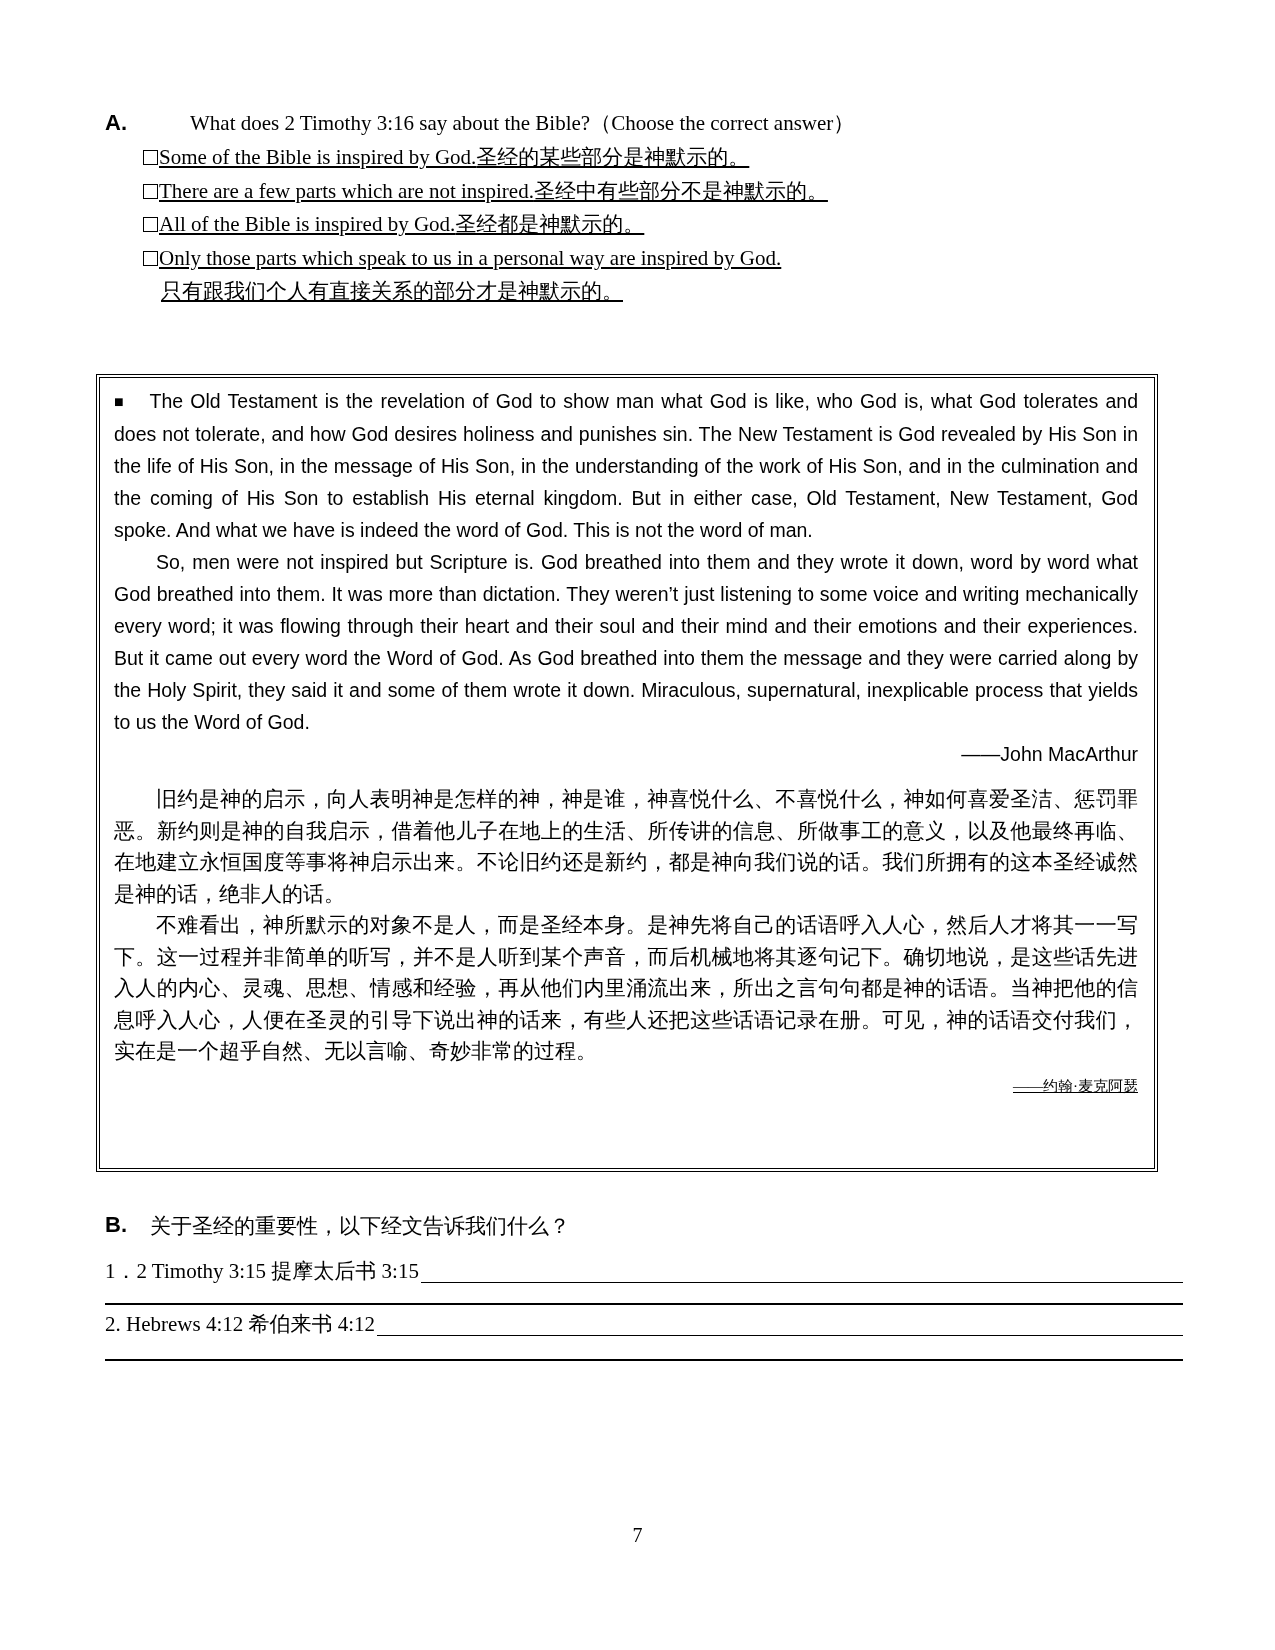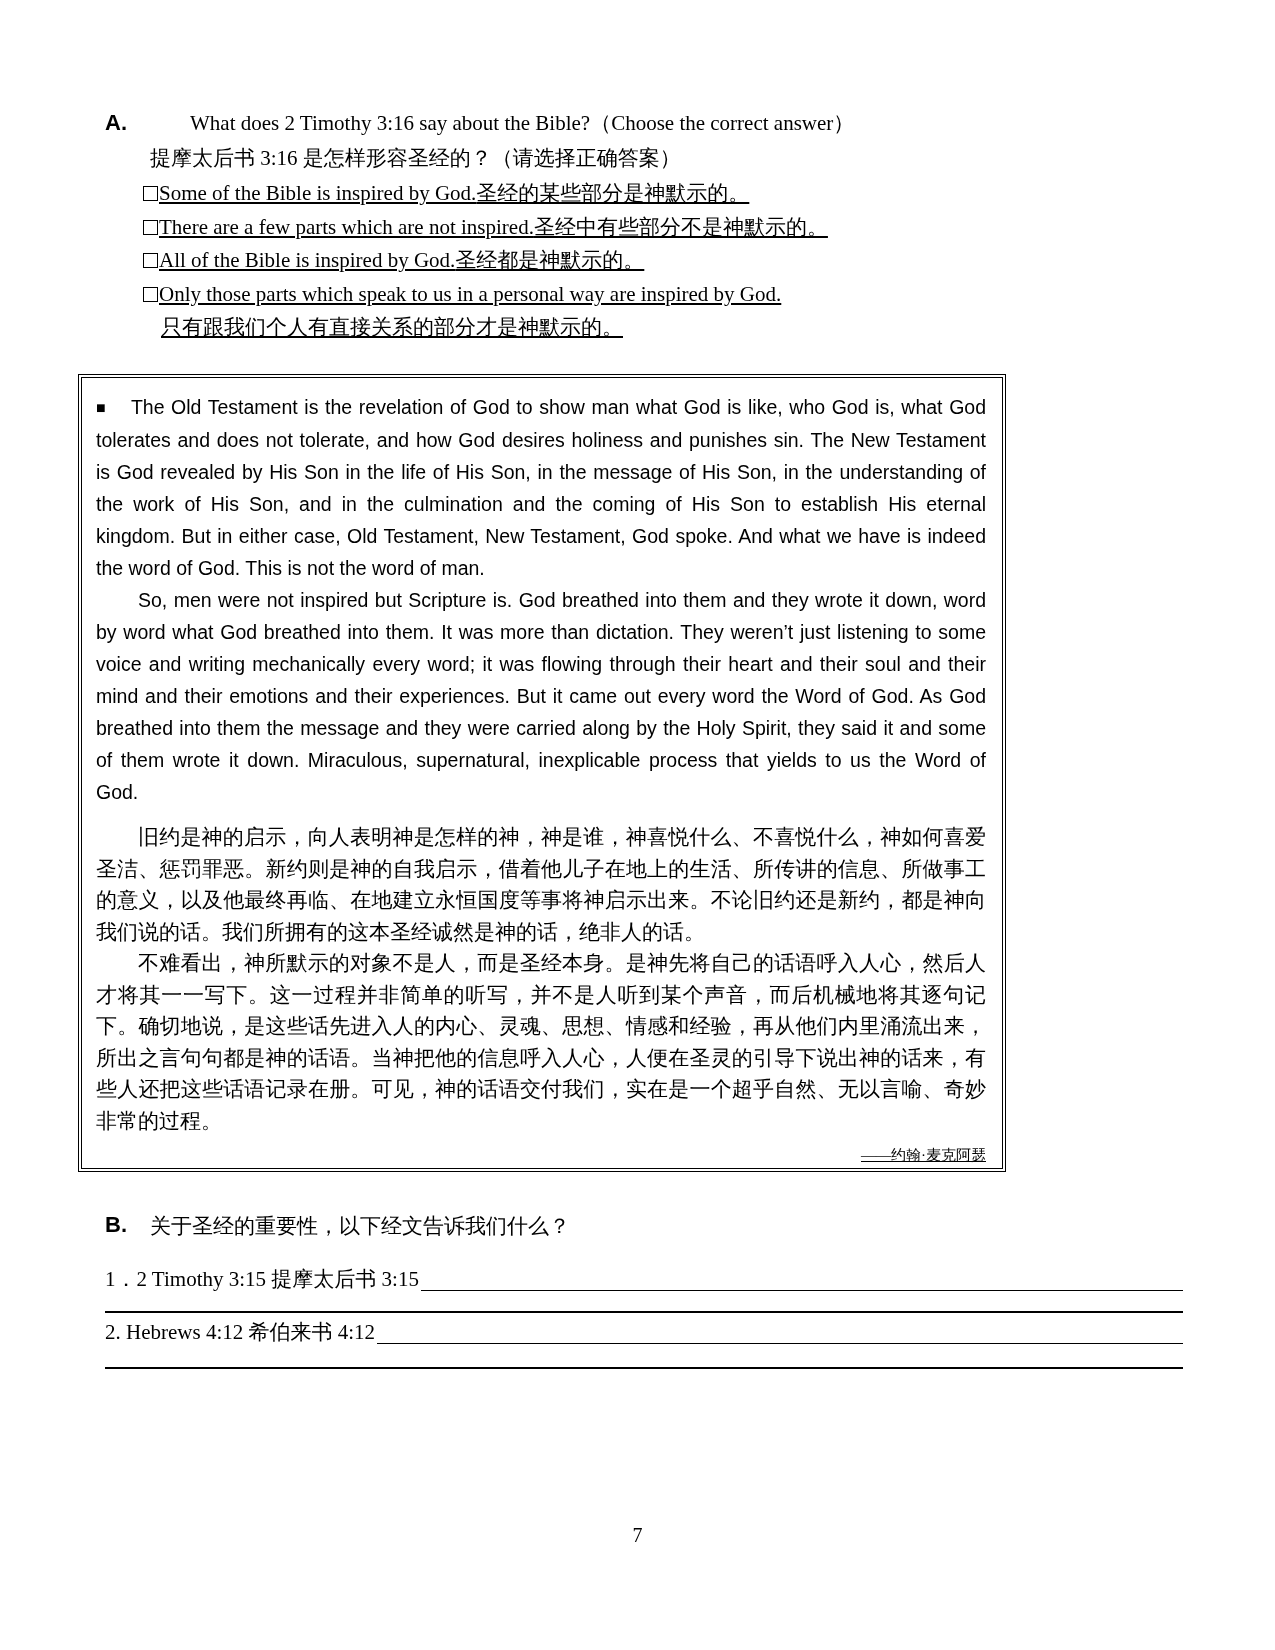--- a/index.html
+++ b/index.html
@@ -28,24 +28,24 @@
   .option { line-height:33.5px;text-decoration:underline; }
   .checkbox {
     display:inline-block; width:13px; height:13px;
     border:1.6px solid #000; box-sizing:content-box;
     vertical-align:-1px; margin-right:1px;
   }
   .option.wrap .opt-zh { display:block; margin-left:18px; }
 
   
   .quote-box {
-    position:absolute; left:78px; top:374px;
-    width:928px; height:798px; box-sizing:border-box;
+    position:absolute; left:96px; top:374px;
+    width:1062px; height:798px; box-sizing:border-box;
     border:4px double #000;
-    padding:13px 16px 0 14px;
+    padding:7px 16px 0 14px;
     overflow:hidden;
   }
   .quote-box p { margin:0; }
   .quote-box .en {
     font-family:"Liberation Sans","DejaVu Sans",sans-serif;
     font-size:19.5px; line-height:32px; text-align:justify;
   }
   .quote-box .en.p2 { text-indent:42px; }
   .bullet { font-size:16px; margin-right:24px; vertical-align:1px; }
   .attr { text-align:right; }
@@ -55,21 +55,21 @@
   }
   .quote-box .zh {
     font-size:21px; line-height:31.5px;
     text-align:justify; text-indent:2em;
   }
   .quote-box .zh.p1 { margin-top:14px; }
   .zh-attr { font-size:15px; line-height:36px; text-indent:0; text-align:right;text-decoration:underline; }
 
   
   #sectionB { position:absolute; left:105px; top:1208px; width:1078px; font-size:21px; }
-  .fill-item { display:flex; margin-top:18px; }
+  .fill-item { display:flex; margin-top:10px; }
   .fill-label { white-space:nowrap; line-height:34px; }
   .fill-line { flex:1; border-bottom:1.8px solid #000; margin:0 0 5px 2px; }
   .full-line { border-bottom:2px solid #000; margin-top:15px; }
   .fill-item.second { margin-top:2px; }
   .full-line.second { margin-top:18px; }
 
   
   .page-number {
     position:absolute; top:1524px; left:0; width:100%;
     text-align:center; font-size:20px;
@@ -78,21 +78,20 @@
 </head>
 <body>
 
 <div class="page">
 
   <section id="sectionA">
     <div class="q-row">
       <span class="q-label">A.</span>
       <div class="q-body">
         <div class="q-en">What does 2 Timothy 3:16 say about the Bible?（Choose the correct answer）</div>
-        <div class="q-zh">提摩太后书 3:16 是怎样形容圣经的？（请选择正确答案）</div>
       </div>
     </div>
     <div class="options">
       <div class="option">
         <span class="checkbox"></span><span class="opt-en">Some of the Bible is inspired by God.</span><span class="opt-zh">圣经的某些部分是神默示的。</span>
       </div>
       <div class="option">
         <span class="checkbox"></span><span class="opt-en">There are a few parts which are not inspired.</span><span class="opt-zh">圣经中有些部分不是神默示的。</span>
       </div>
       <div class="option">
@@ -100,20 +99,21 @@
       </div>
       <div class="option wrap">
         <span class="checkbox"></span><span class="opt-en">Only those parts which speak to us in a personal way are inspired by God.</span><span class="opt-zh">只有跟我们个人有直接关系的部分才是神默示的。</span>
       </div>
     </div>
   </section>
 
   <div class="quote-box">
     <p class="en p1"><span class="bullet">■</span><span>The Old Testament is the revelation of God to show man what God is like, who God is, what God tolerates and does not tolerate, and how God desires holiness and punishes sin. The New Testament is God revealed by His Son in the life of His Son, in the message of His Son, in the understanding of the work of His Son, and in the culmination and the coming of His Son to establish His eternal kingdom. But in either case, Old Testament, New Testament, God spoke. And what we have is indeed the word of God. This is not the word of man.</span></p>
     <p class="en p2">So, men were not inspired but Scripture is. God breathed into them and they wrote it down, word by word what God breathed into them. It was more than dictation. They weren’t just listening to some voice and writing mechanically every word; it was flowing through their heart and their soul and their mind and their emotions and their experiences. But it came out every word the Word of God. As God breathed into them the message and they were carried along by the Holy Spirit, they said it and some of them wrote it down. Miraculous, supernatural, inexplicable process that yields to us the Word of God.</p>
+    <p class="attr en-attr">——John MacArthur</p>
     <p class="zh p1">旧约是神的启示，向人表明神是怎样的神，神是谁，神喜悦什么、不喜悦什么，神如何喜爱圣洁、惩罚罪恶。新约则是神的自我启示，借着他儿子在地上的生活、所传讲的信息、所做事工的意义，以及他最终再临、在地建立永恒国度等事将神启示出来。不论旧约还是新约，都是神向我们说的话。我们所拥有的这本圣经诚然是神的话，绝非人的话。</p>
     <p class="zh p2">不难看出，神所默示的对象不是人，而是圣经本身。是神先将自己的话语呼入人心，然后人才将其一一写下。这一过程并非简单的听写，并不是人听到某个声音，而后机械地将其逐句记下。确切地说，是这些话先进入人的内心、灵魂、思想、情感和经验，再从他们内里涌流出来，所出之言句句都是神的话语。当神把他的信息呼入人心，人便在圣灵的引导下说出神的话来，有些人还把这些话语记录在册。可见，神的话语交付我们，实在是一个超乎自然、无以言喻、奇妙非常的过程。</p>
     <p class="attr zh-attr">——约翰·麦克阿瑟</p>
   </div>
 
   <section id="sectionB">
     <div class="q-row">
       <span class="q-label">B.</span>
       <div class="q-body">
         <div class="q-zh">关于圣经的重要性，以下经文告诉我们什么？</div>

